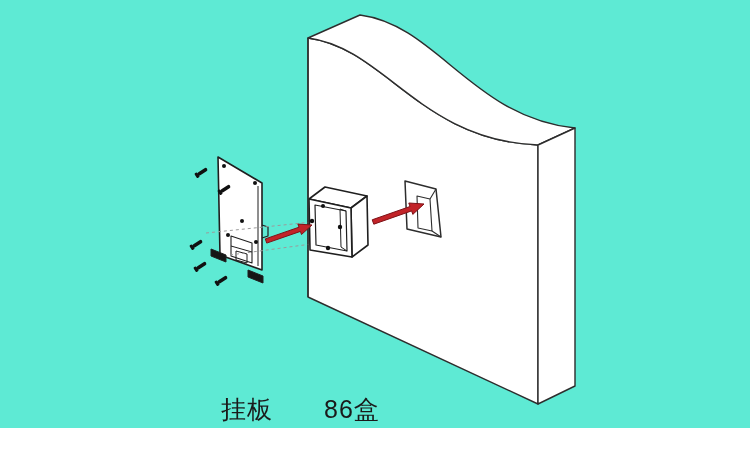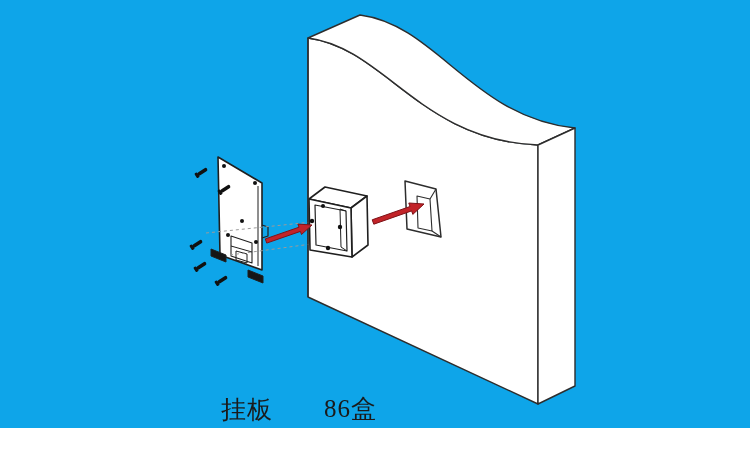--- a/index.html
+++ b/index.html
@@ -1,26 +1,26 @@
 <!DOCTYPE html>
 <html><head>
 <meta charset="utf-8">
 <style>
   html,body{margin:0;padding:0;background:#ffffff;}
   #canvas{
-    position:relative;width:750px;height:428px;background:#0ea5e9;
+    position:relative;width:750px;height:428px;background:#5eead4;
     font-family:"Liberation Sans","DejaVu Sans",sans-serif;overflow:hidden;
   }
   #drawing{position:absolute;left:0;top:0;width:750px;height:454px;}
   .part-label{
     position:absolute;font-size:25px;font-weight:500;color:#1a1a1a;
     letter-spacing:1px;white-space:nowrap;line-height:30px;
   }
   #label-plate{left:221px;top:394px;}
-  #label-box{left:324px;top:394px;font-family:Liberation Serif, serif;}
+  #label-box{left:324px;top:394px;}
   #label-wall{left:410px;top:394px;}
 </style>
 </head>
 <body>
 
 <div id="canvas">
 
   <svg id="drawing" viewBox="0 0 750 454" xmlns="http://www.w3.org/2000/svg">
 
     <g fill="none" stroke="#2d2d2d" stroke-width="1.4" stroke-linejoin="round">

